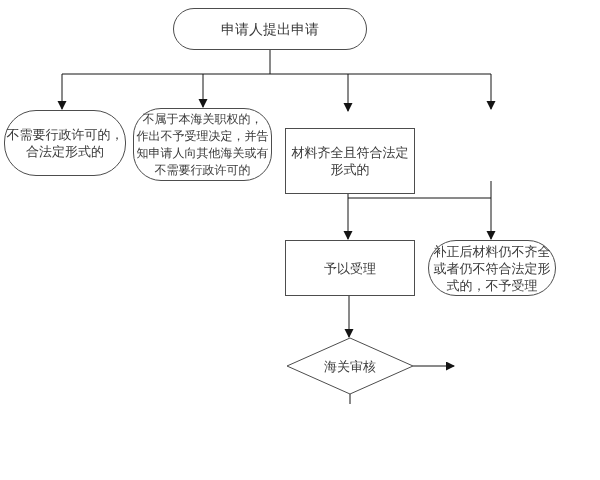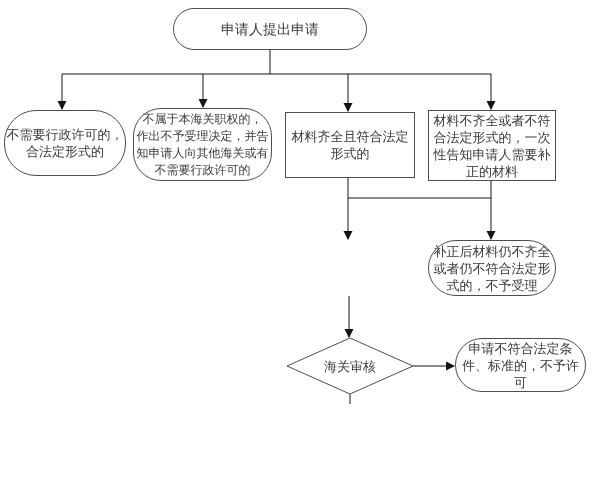--- a/index.html
+++ b/index.html
@@ -37,21 +37,21 @@
     z-index: 1;
   }
   .no-border {
     border: none;
     background: transparent;
   }
   
   .n-start   { left: 173px; top: 8px;   width: 194px; height: 42px; border-radius: 21px; font-size: 14px; }
   .n-nolic   { left: 4px;   top: 110px; width: 122px; height: 66px; border-radius: 32px; }
   .n-nojur   { left: 133px; top: 108px; width: 139px; height: 73px; border-radius: 28px; font-size: 12px; }
-  .n-ok      { left: 285px; top: 112px; width: 130px; height: 66px; }
+  .n-ok      { left: 285px; top: 128px; width: 130px; height: 66px; }
   .n-bad     { left: 428px; top: 110px; width: 128px; height: 71px; }
   .n-accept  { left: 285px; top: 240px; width: 130px; height: 56px; }
   .n-still   { left: 428px; top: 240px; width: 128px; height: 56px; border-radius: 28px; }
   .n-review  { left: 287px; top: 338px; width: 126px; height: 56px; }
   .n-reject  { left: 455px; top: 338px; width: 131px; height: 54px; border-radius: 27px; }
   .n-approve { left: 284px; top: 427px; width: 130px; height: 50px; border-radius: 25px; }
 </style>
 </head>
 <body>
 
@@ -92,30 +92,24 @@
 合法定形式的</div>
 
   <div class="node n-nojur">不属于本海关职权的，
 作出不予受理决定，并告
 知申请人向其他海关或有
 不需要行政许可的</div>
 
   <div class="node n-ok">材料齐全且符合法定
 形式的</div>
 
-  <div class="node n-bad">材料不齐全或者不符
-合法定形式的，一次
-性告知申请人需要补
-正的材料</div>
 
+  <div class="node n-accept">予以受理</div>
 
   <div class="node no-border n-review">海关审核</div>
 
   <div class="node n-still">补正后材料仍不齐全
 或者仍不符合法定形
 式的，不予受理</div>
 
-  <div class="node n-reject">申请不符合法定条
-件、标准的，不予许
-可</div>
 
 
 </div>
 
 </body></html>

